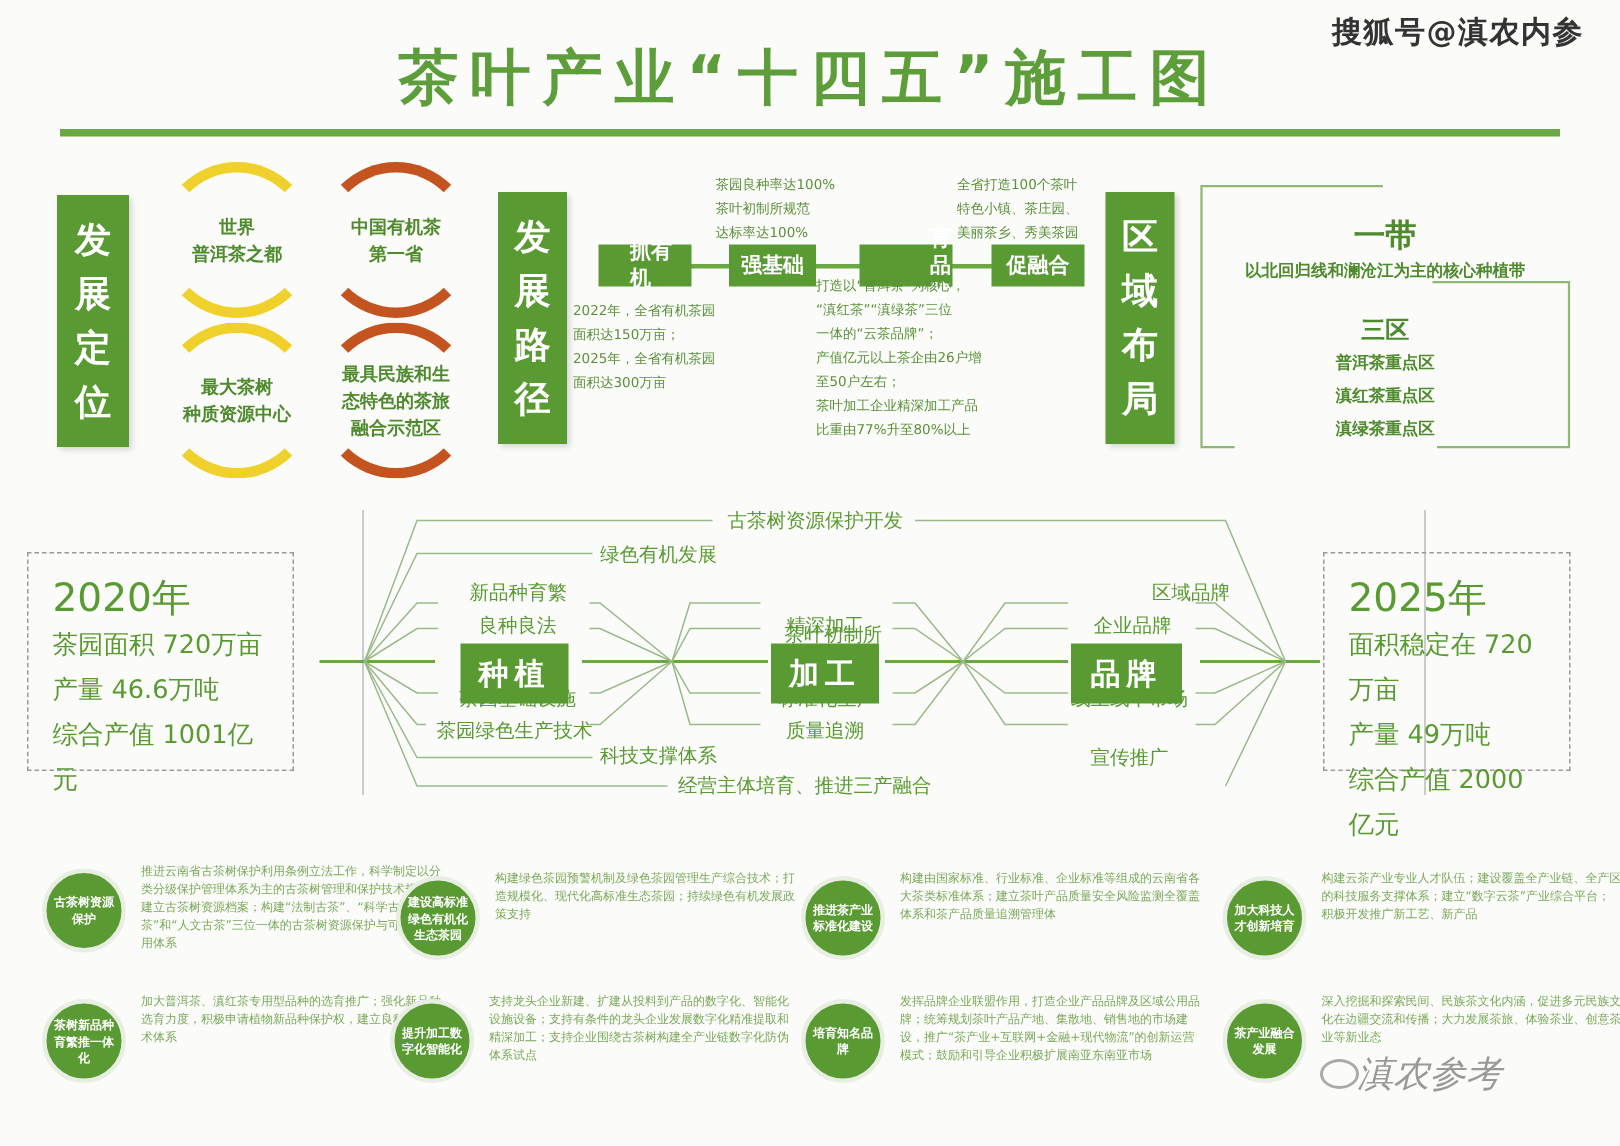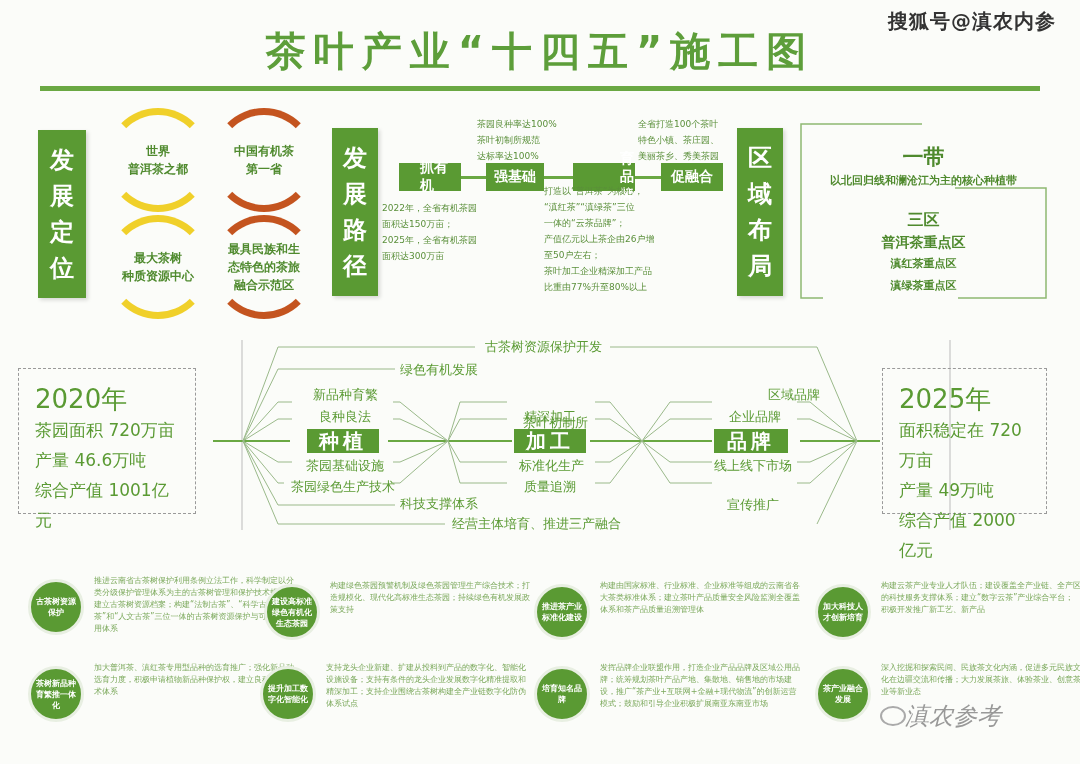--- a/index.html
+++ b/index.html
@@ -26,21 +26,21 @@
 
   
   .region { position:absolute; left:801px; top:123px; width:245px; height:175px; }
   .region .rt { text-align:center; color:#4f8a2e; font-weight:bold; }
 
   
   .yearbox { position:absolute; border:1.5px dashed #9a9a9a; padding:14px 16px; color:#5a9a33; }
   .yearbox .yr { font-size:26px; line-height:32px; }
   .yearbox .ln { font-size:17px; line-height:30px; }
   .mm-txt { position:absolute; font-size:13px; color:#5a9a33; white-space:nowrap; }
-  .mm-main { position:absolute; background:#5a9a33; color:#fff; font-size:20px; font-weight:bold; height:24px; display:flex; align-items:center; justify-content:center; letter-spacing:4px; }
+  .mm-main { position:absolute; background:#5a9a33; color:#fff; font-size:20px; font-weight:bold; height:40px; display:flex; align-items:center; justify-content:center; letter-spacing:4px; }
   svg.mm { position:absolute; left:0; top:0; }
 
   
   .bcell { position:absolute; width:260px; height:78px; }
   .bcirc { position:absolute; left:0; top:4px; width:56px; height:56px; border-radius:50%; background:#5a9a33; border:3px solid #e8efe2; color:#fff; font-size:8px; line-height:11px; display:flex; align-items:center; justify-content:center; text-align:center; padding:3px; font-weight:bold; }
   .btxt { position:absolute; left:66px; top:0; width:200px; font-size:8px; color:#7aa85a; line-height:12px; }
   .wm-bottom { position:absolute; left:905px; top:700px; font-size:24px; color:#888; font-style:italic; opacity:0.85; }
   .wm-icon { position:absolute; left:880px; top:706px; width:26px; height:20px; border:2px solid #aaa; border-radius:50%; }
 </style>
 </head>
@@ -127,21 +127,21 @@
     <span>局</span>
 </div>
 <svg class="mm" width="1080" height="764">
   <polyline points="922,124 801,124 801,298 823,298" fill="none" stroke="#8fb872" stroke-width="1.5"></polyline>
   <polyline points="955,188 1046,188 1046,298 958,298" fill="none" stroke="#8fb872" stroke-width="1.5"></polyline>
 </svg>
 <div class="region">
   <div class="rt" style="margin-top:20px;font-size:21px;text-align:center;">一带</div>
   <div class="rt" style="font-size:11px;margin-top:2px;">以北回归线和澜沧江为主的核心种植带</div>
   <div class="rt" style="font-size:16px;margin-top:22px;">三区</div>
-  <div class="rt" style="font-size:14px;line-height:22px;">普洱茶重点区</div>
+  <div class="rt" style="font-size:11px;line-height:22px;">普洱茶重点区</div>
   <div class="rt" style="font-size:11px;line-height:22px;">滇红茶重点区</div>
   <div class="rt" style="font-size:11px;line-height:22px;">滇绿茶重点区</div>
 </div>
 
 <svg class="mm" width="1080" height="764">
   <g stroke="#9ab98a" stroke-width="1" fill="none">
     <line x1="242" y1="340" x2="242" y2="530" stroke="#bbb"></line>
     <line x1="950" y1="340" x2="950" y2="530" stroke="#bbb"></line>
 
     <line x1="213" y1="441" x2="290" y2="441" stroke="#6aa843" stroke-width="2"></line>

